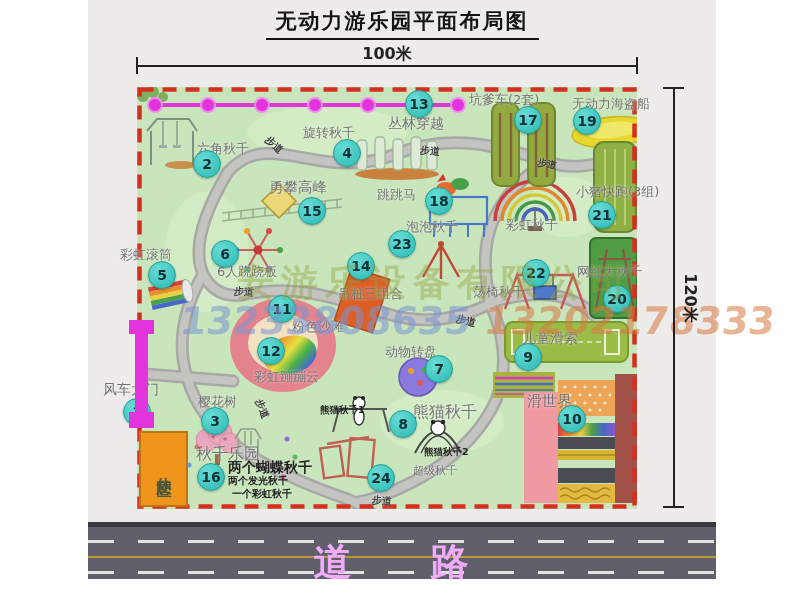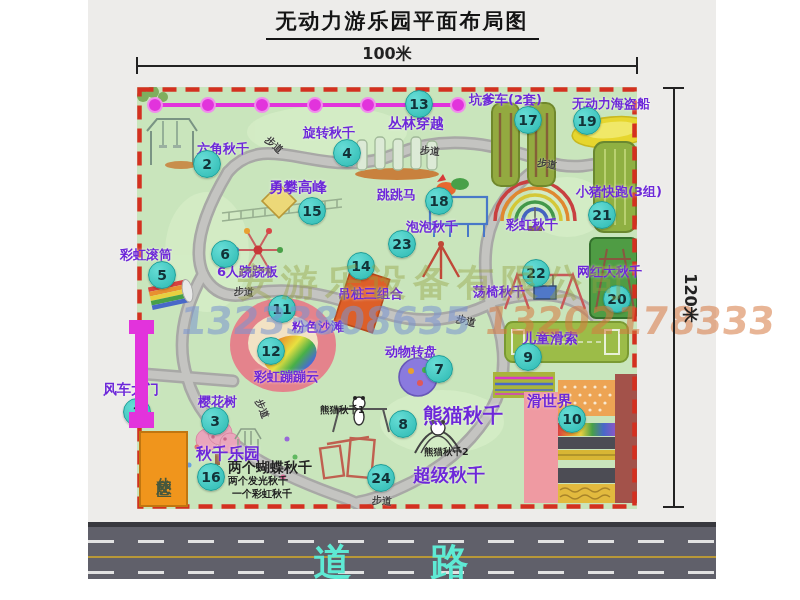--- a/index.html
+++ b/index.html
@@ -9,21 +9,21 @@
   .title-wrap{position:absolute;left:88px;top:7px;width:628px;text-align:center;z-index:40;}
   .title-wrap span{display:inline-block;font-size:21px;font-weight:700;color:#141414;
       letter-spacing:2px;border-bottom:2.5px solid #141414;padding:0 10px 3px 10px;}
   
   .dim{position:absolute;background:#222;z-index:38;}
   .dim-label{position:absolute;font-size:16px;font-weight:700;color:#222;z-index:38;}
   
   .map{position:absolute;left:137px;top:87px;width:500px;height:422px;background:#c9e5bc;z-index:5;}
   .map svg{position:absolute;left:0;top:0;}
   
-  .poi-label{position:absolute;font-size:13px;font-weight:700;color:#6d28d9;white-space:nowrap;
+  .poi-label{position:absolute;font-size:13px;font-weight:400;color:#737373;white-space:nowrap;
       text-shadow:0 0 3px rgba(255,255,255,.75);z-index:20;}
   .poi-sub{position:absolute;font-size:9.5px;font-weight:700;color:#222;white-space:nowrap;z-index:20;}
   .path-label{position:absolute;font-size:10px;font-weight:700;color:#3c3c3c;white-space:nowrap;
       z-index:15;text-shadow:0 0 2px rgba(255,255,255,.6);}
   .marker{position:absolute;width:26px;height:26px;margin:-13px 0 0 -13px;border-radius:50%;
       background:radial-gradient(circle at 35% 30%,#67ddd6,#2cb9b2);border:1.5px solid #1f9e98;
       color:#123238;font-size:14px;font-weight:700;display:flex;align-items:center;justify-content:center;
       z-index:22;box-shadow:0 1px 2px rgba(0,0,0,.25);}
   
   .gate{position:absolute;background:#e233dc;z-index:24;}
@@ -36,21 +36,21 @@
   .wm-phone{left:180px;top:299px;font-size:38px;transform:skewX(-6deg);}
   .wm-phone .p1{color:rgba(120,148,208,.55);}
   .wm-phone .p2{color:rgba(214,120,64,.55);}
   
   .road{position:absolute;left:88px;top:522px;width:628px;height:68px;background:#60606a;
       border-top:5px solid #38383e;border-bottom:5px solid #38383e;box-sizing:border-box;z-index:10;}
   .lane{position:absolute;left:0;width:100%;height:3px;
       background:repeating-linear-gradient(90deg,#e2e2e2 0 26px,transparent 26px 50px);}
   .center-line{position:absolute;left:0;width:100%;height:2px;background:#b89838;}
   .road-label{position:absolute;left:0;top:10px;width:100%;text-align:center;font-size:38px;
-      font-weight:700;color:#5eead4;letter-spacing:22px;word-spacing:22px;}
+      font-weight:700;color:#f0abfc;letter-spacing:22px;word-spacing:22px;}
 </style>
 </head>
 <body>
 
 <div class="stage">
   <div class="panel"></div>
 
   <div class="title-wrap">
     <span>无动力游乐园平面布局图</span>
   </div>
@@ -357,42 +357,42 @@
   <div class="path-label" style="left:252px;top:402px;transform:rotate(68deg);">步道</div>
   <div class="path-label" style="left:372px;top:494px;transform:rotate(4deg);">步道</div>
 
   <div class="poi-label" style="left:103px;top:381px;font-size:14px;">风车大门</div>
   <div class="poi-label" style="left:197px;top:140px;">六角秋千</div>
   <div class="poi-label" style="left:190px;top:393px;padding-left:8px;">樱花树</div>
   <div class="poi-label" style="left:303px;top:124px;">旋转秋千</div>
   <div class="poi-label" style="left:120px;top:246px;">彩虹滚筒</div>
   <div class="poi-label" style="left:217px;top:263px;">6人跷跷板</div>
   <div class="poi-label" style="left:385px;top:343px;">动物转盘</div>
-  <div class="poi-label" style="left:423px;top:402px;font-size:20px;">熊猫秋千</div>
+  <div class="poi-label" style="left:413px;top:402px;font-size:16px;">熊猫秋千</div>
   <div class="poi-sub" style="left:320px;top:404px;">熊猫秋千1</div>
   <div class="poi-sub" style="left:424px;top:446px;">熊猫秋千2</div>
   <div class="poi-label" style="left:522px;top:330px;font-size:14px;">儿童滑索</div>
   <div class="poi-label" style="left:527px;top:392px;font-size:15px;">滑世界</div>
   <div class="poi-label" style="left:292px;top:310px;margin-top:8px;">粉色沙滩</div>
   <div class="poi-label" style="left:254px;top:368px;">彩虹蹦蹦云</div>
   <div class="poi-label" style="left:388px;top:115px;font-size:14px;">丛林穿越</div>
   <div class="poi-label" style="left:338px;top:285px;">吊桩三组合</div>
   <div class="poi-label" style="left:269px;top:178px;font-size:14.5px;">勇攀高峰</div>
   <div class="poi-label" style="left:196px;top:444px;font-size:16px;">秋千乐园</div>
   <div class="poi-sub" style="left:228px;top:461px;font-size:14px;line-height:13px;">两个蝴蝶秋千</div>
   <div class="poi-sub" style="left:228px;top:474px;font-size:10px;line-height:13px;">两个发光秋千</div>
   <div class="poi-sub" style="left:232px;top:487px;font-size:10px;line-height:13px;">一个彩虹秋千</div>
   <div class="poi-label" style="left:469px;top:91px;">坑爹车(2套)</div>
   <div class="poi-label" style="left:377px;top:186px;">跳跳马</div>
   <div class="poi-label" style="left:572px;top:95px;">无动力海盗船</div>
   <div class="poi-label" style="left:577px;top:263px;">网红大秋千</div>
   <div class="poi-label" style="left:576px;top:183px;">小猪快跑(3组)</div>
   <div class="poi-label" style="left:473px;top:283px;">荡椅秋千</div>
   <div class="poi-label" style="left:406px;top:218px;">泡泡秋千</div>
-  <div class="poi-label" style="left:413px;top:463px;font-size:18px;">超级秋千</div>
+  <div class="poi-label" style="left:413px;top:463px;font-size:11px;">超级秋千</div>
   <div class="poi-label" style="left:506px;top:216px;">彩虹秋千</div>
 
   <div class="marker" style="left:136px;top:411px;">1</div>
   <div class="marker" style="left:206px;top:163px;">2</div>
   <div class="marker" style="left:214px;top:420px;">3</div>
   <div class="marker" style="left:346px;top:152px;">4</div>
   <div class="marker" style="left:161px;top:274px;">5</div>
   <div class="marker" style="left:224px;top:253px;">6</div>
   <div class="marker" style="left:438px;top:368px;">7</div>
   <div class="marker" style="left:402px;top:423px;">8</div>

